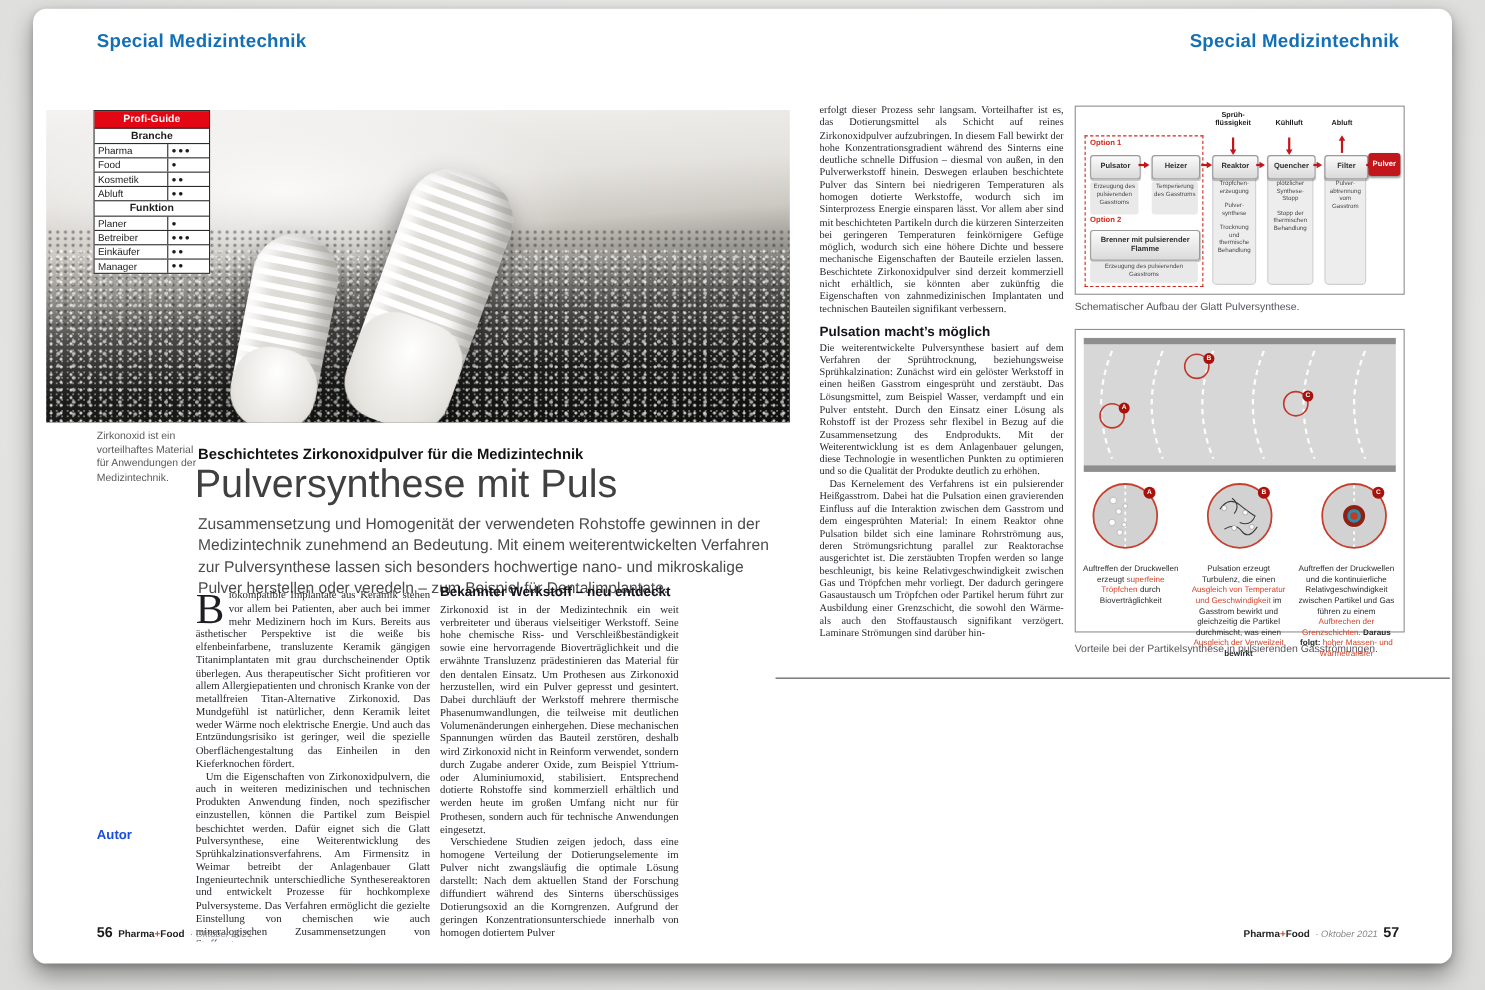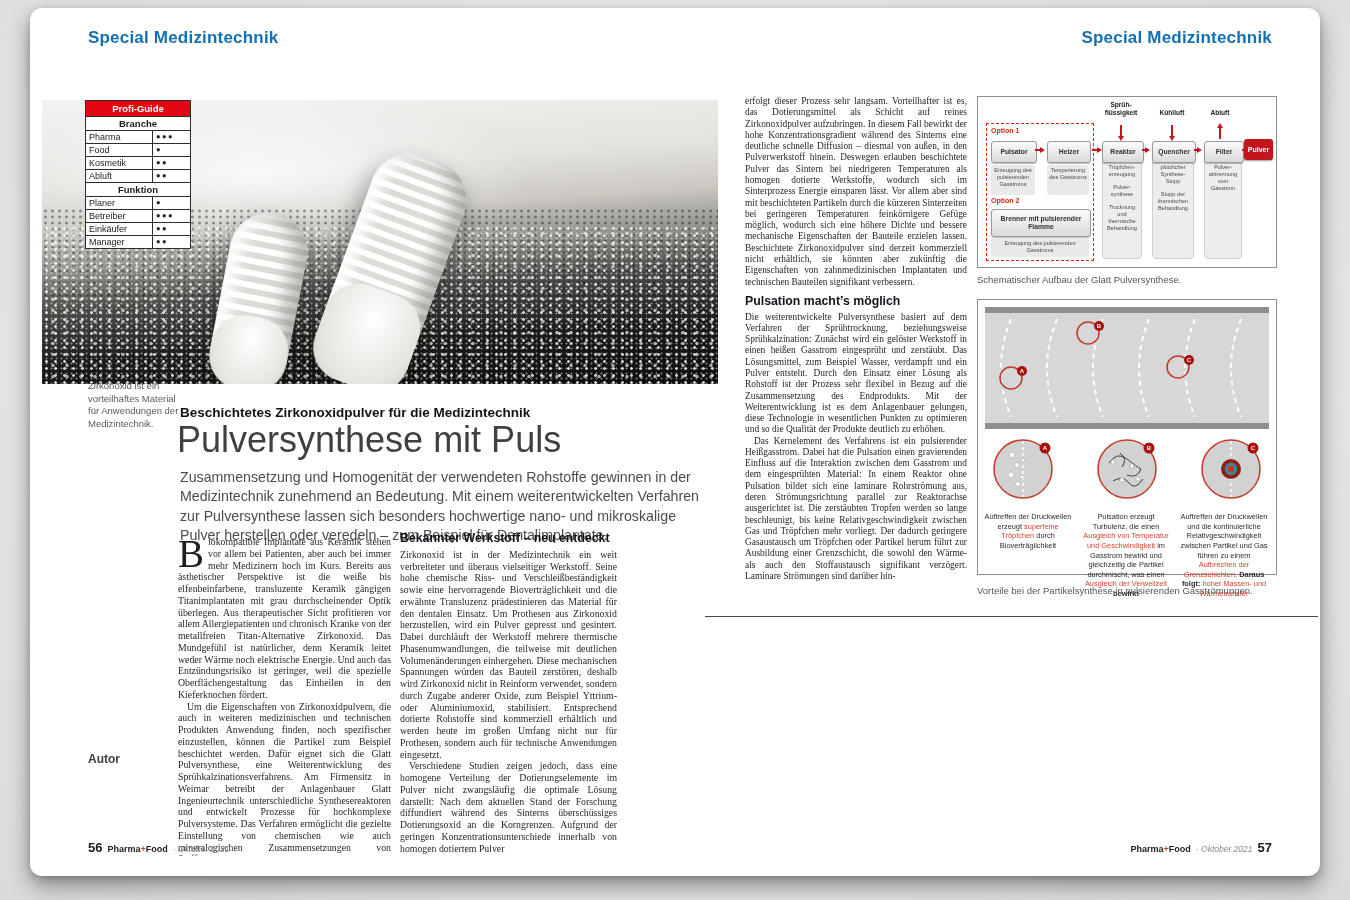--- a/index.html
+++ b/index.html
@@ -54,21 +54,21 @@
   .caption{font-size:9.5px;color:#5a5a5a;line-height:1.32;}
   .kicker{font-size:13.5px;font-weight:bold;color:#121212;}
   .headline{font-size:36px;font-weight:300;color:#404040;letter-spacing:0px;}
   .lead{font-size:14.2px;color:#4c4c4c;line-height:1.36;}
   .bodycol{font-family:"Liberation Serif", serif;font-size:9.8px;line-height:1.2;color:#26262e;text-align:justify;overflow:hidden;}
   .bodycol p{margin:0 0 0 0;hyphens:auto;}
   .bodycol p.ind{text-indent:9px;}
   .colhead{font-family:"Liberation Sans", sans-serif;font-size:12.3px;font-weight:bold;color:#14141c;margin:0 0 3px 0;}
   .colhead.mt{margin-top:6px;}
   .dropcap{float:left;font-size:39px;line-height:.8;padding:2px 4px 0 0;color:#1d1d24;font-family:"Liberation Serif", serif;}
-  .author-h{font-size:12px;font-weight:bold;color:#404040;margin-bottom:13px;}
+  .author-h{font-size:12px;font-weight:bold;color:#1d4ed8;margin-bottom:13px;}
   .author-t{font-size:9.5px;color:#4d4d4d;line-height:1.32;}
   .footer{font-size:9px;color:#333;display:flex;align-items:baseline;gap:5px;}
   .footer .pno{font-size:13px;font-weight:bold;color:#1a1a1a;}
   .footer .brand{font-weight:bold;color:#222;}
   .footer .issue{font-style:italic;color:#8a8a8a;font-size:8.5px;}
   .rd{color:#d2442a;}
   .bd{font-weight:bold;}
   
   .figbox{background:#fff;border:1px solid #8f8f8f;}
   .figcap{font-size:9.5px;color:#55555c;}
@@ -140,21 +140,21 @@
           <span class="pg-name">Einkäufer</span>
           <span class="pg-dots">●●</span>
         </div>
         <div class="pg-row">
           <span class="pg-name">Manager</span>
           <span class="pg-dots">●●</span>
         </div>
       </div>
   </div>
 
-  <div class="abs caption" style="left:58px;top:372px;width:92px;">Zirkonoxid ist ein vorteilhaftes Material für Anwendungen der Medizintechnik.</div>
+  <div class="abs caption" style="left:58px;top:383px;width:92px;">Zirkonoxid ist ein vorteilhaftes Material für Anwendungen der Medizintechnik.</div>
 
   <div class="abs kicker" style="left:150px;top:397px;">Beschichtetes Zirkonoxidpulver für die Medizintechnik</div>
   <div class="abs headline" style="left:147px;top:411px;">Pulversynthese mit Puls</div>
   <div class="abs lead" style="left:150px;top:460px;width:532px;">Zusammensetzung und Homogenität der verwendeten Rohstoffe gewinnen in der Medizintechnik zunehmend an Bedeutung. Mit einem weiterentwickelten Verfahren zur Pulversynthese lassen sich besonders hochwertige nano- und mikroskalige Pulver herstellen oder veredeln – zum Beispiel für Dentalimplantate.</div>
 
   <div class="abs bodycol" style="left:148px;top:528px;width:213px;height:320px;">
     <p lang="de"><span class="dropcap">B</span><span>iokompatible Implantate aus Keramik stehen vor allem bei Patienten, aber auch bei immer mehr Medizinern hoch im Kurs. Bereits aus ästhetischer Perspektive ist die weiße bis elfenbeinfarbene, transluzente Keramik gängigen Titanimplantaten mit grau durchscheinender Optik überlegen. Aus therapeutischer Sicht profitieren vor allem Allergiepatienten und chronisch Kranke von der metallfreien Titan-Alternative Zirkonoxid. Das Mundgefühl ist natürlicher, denn Keramik leitet weder Wärme noch elektrische Energie. Und auch das Entzündungsrisiko ist geringer, weil die spezielle Oberflächengestaltung das Einheilen in den Kieferknochen fördert.</span></p>
     <p lang="de" class="ind">Um die Eigenschaften von Zirkonoxidpulvern, die auch in weiteren medizinischen und technischen Produkten Anwendung finden, noch spezifischer einzustellen, können die Partikel zum Beispiel beschichtet werden. Dafür eignet sich die Glatt Pulversynthese, eine Weiterentwicklung des Sprühkalzinationsverfahrens. Am Firmensitz in Weimar betreibt der Anlagenbauer Glatt Ingenieurtechnik unterschiedliche Synthesereaktoren und entwickelt Prozesse für hochkomplexe Pulversysteme. Das Verfahren ermöglicht die gezielte Einstellung von chemischen wie auch mineralogischen Zusammensetzungen von Stoffsystemen.</p>
   </div>
 

